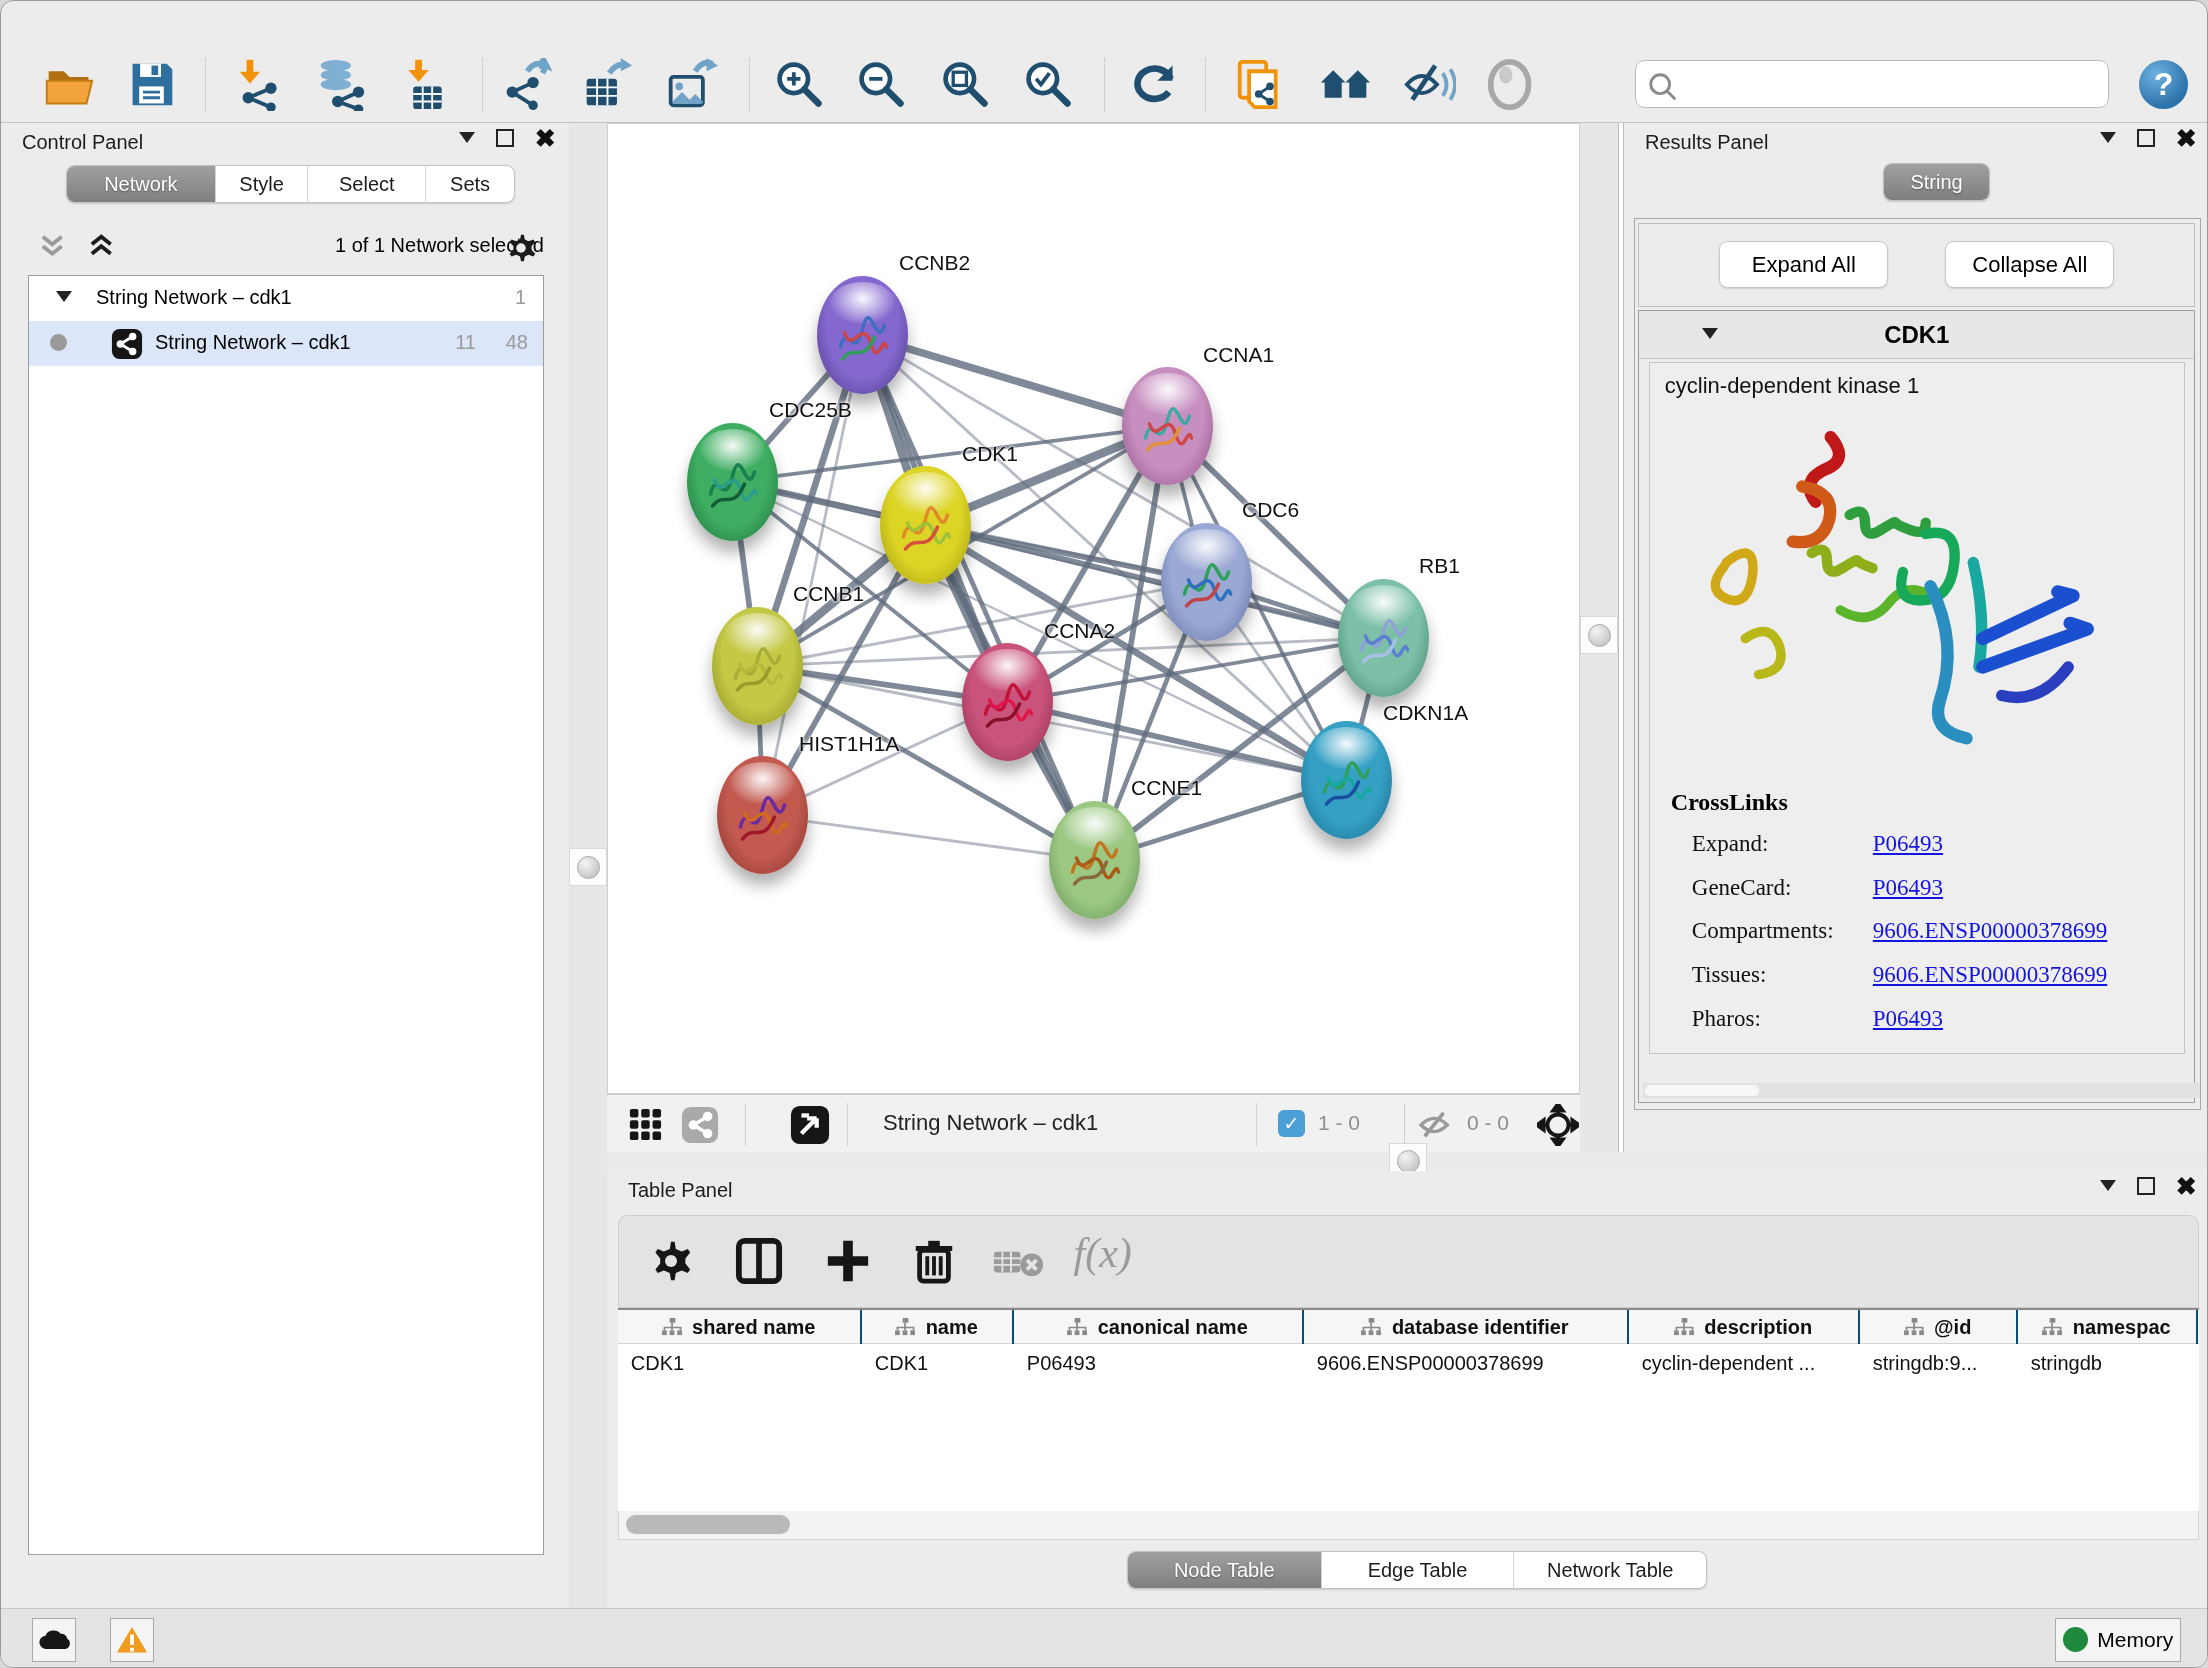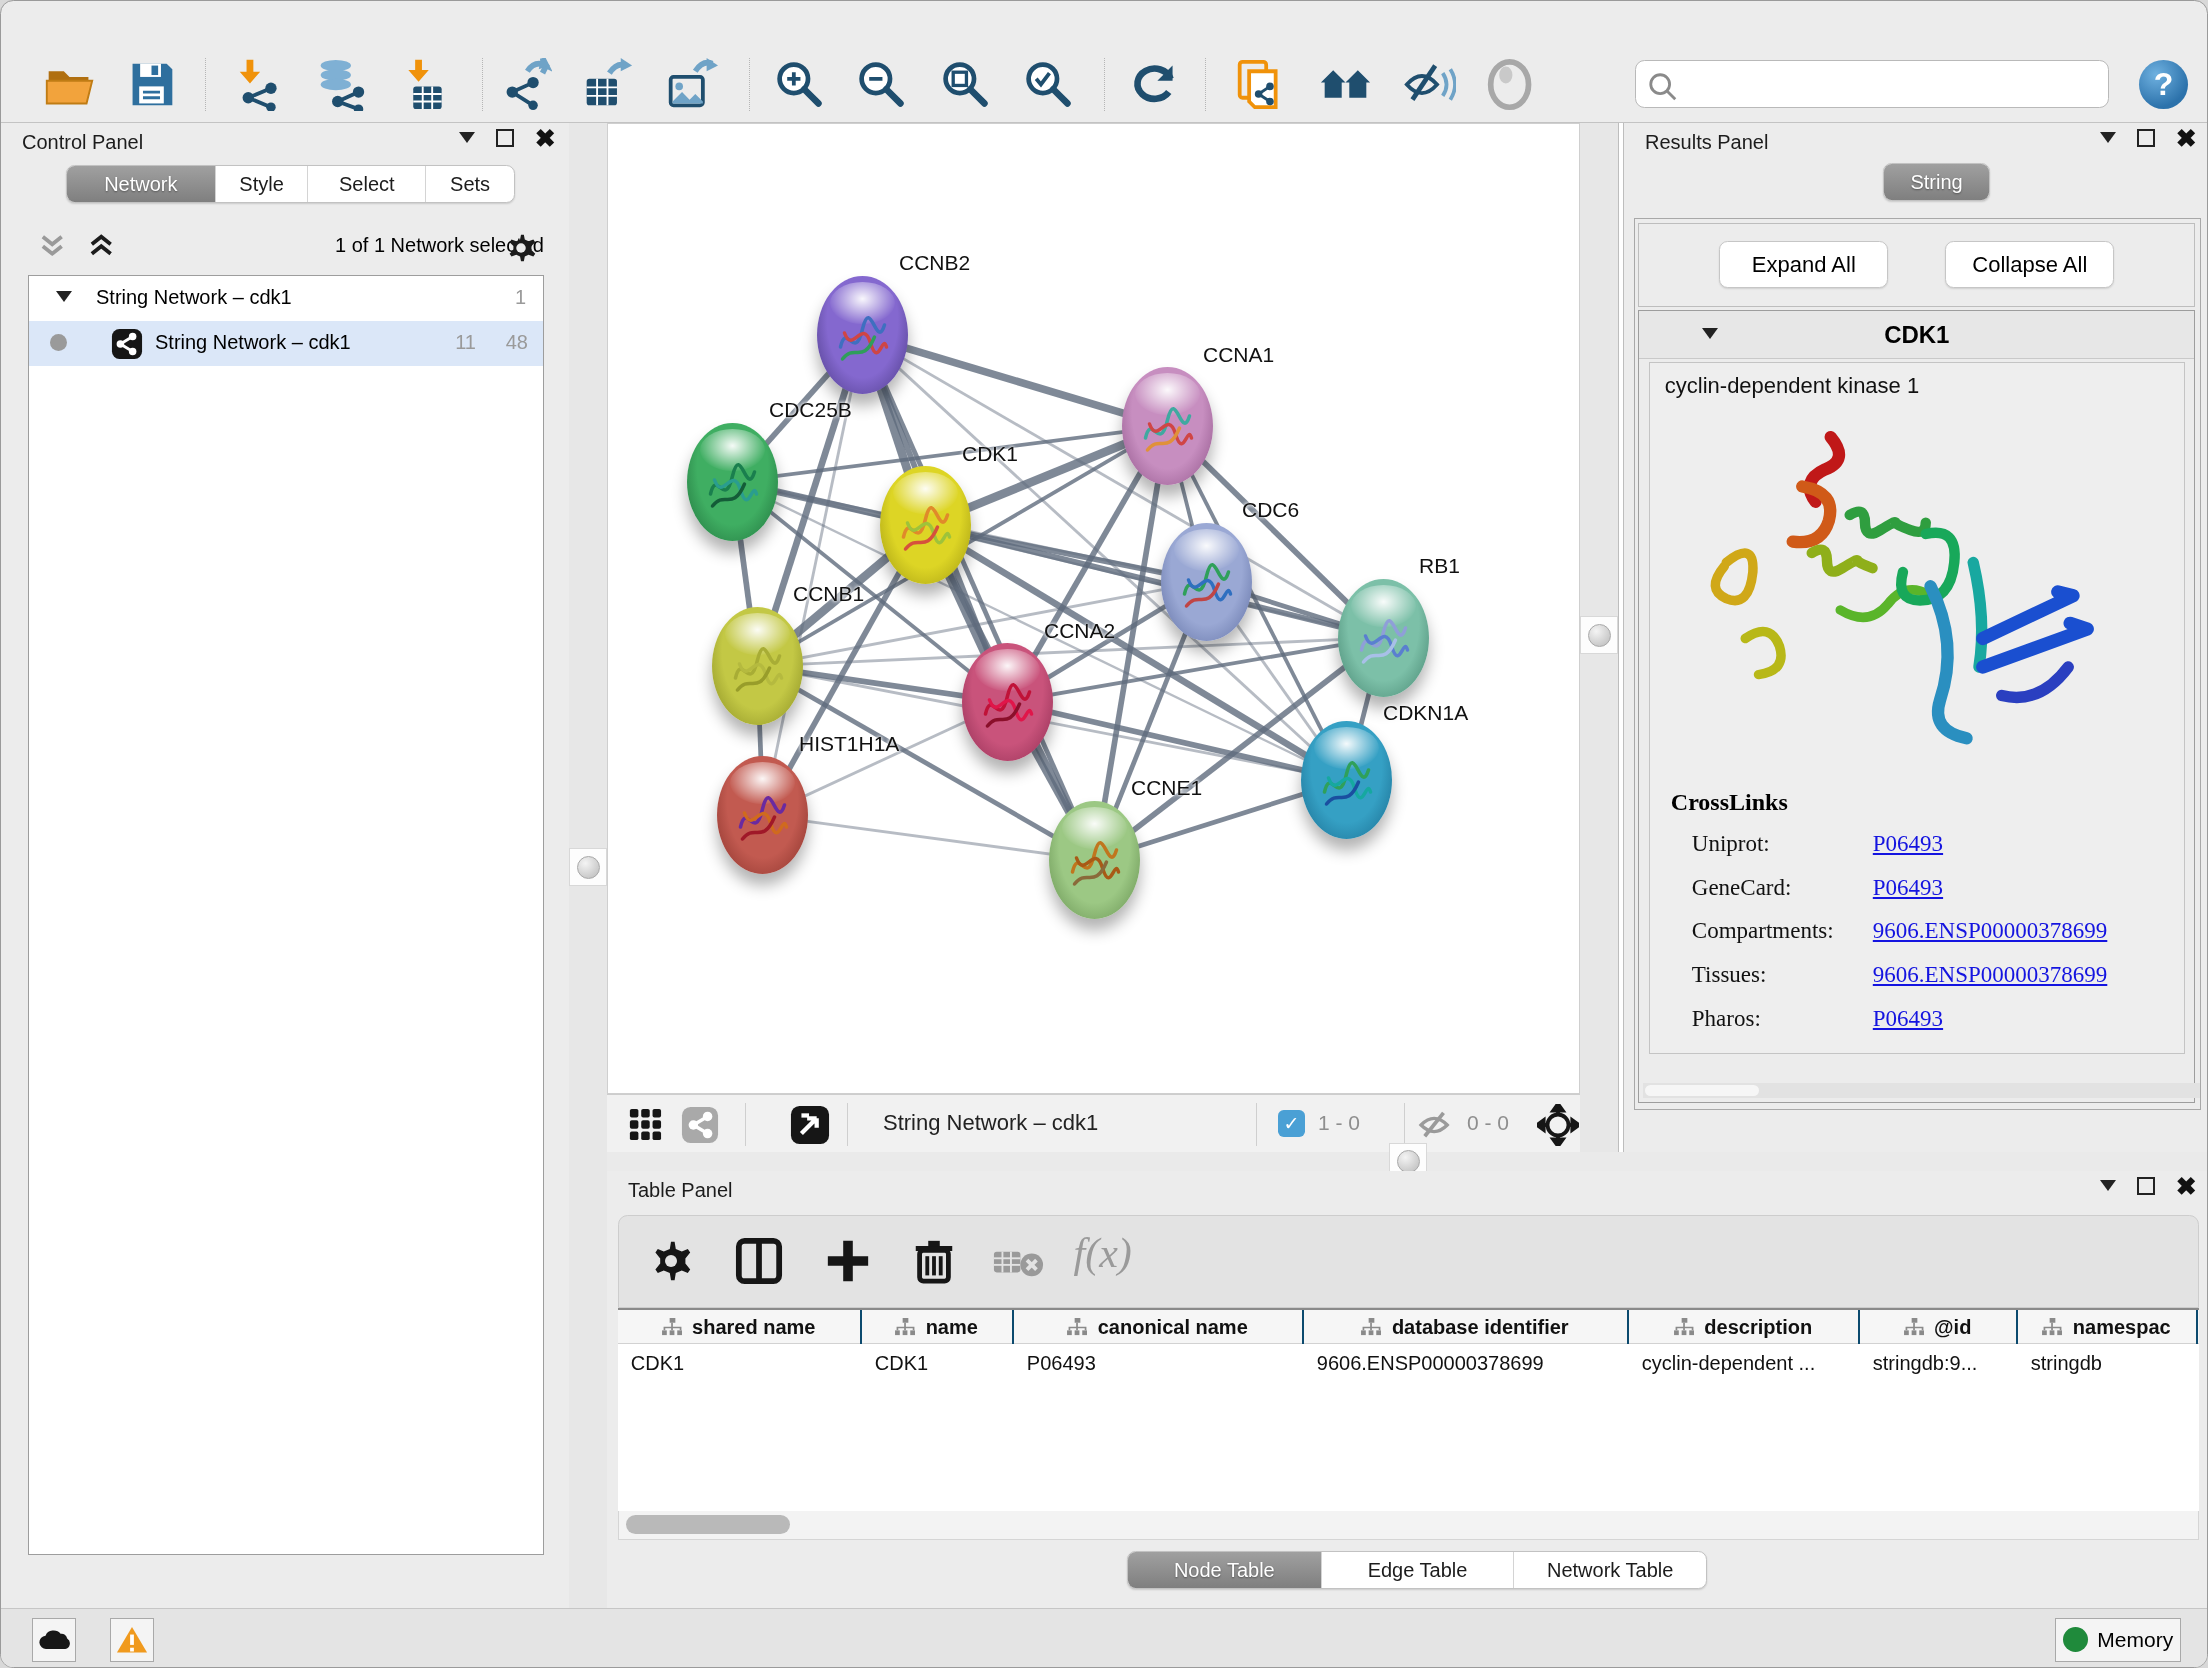--- a/index.html
+++ b/index.html
@@ -640,21 +640,21 @@
               <path d="M160,200 q30,18 50,-6 q18,-24 44,-10" stroke="#5ab52a" stroke-width="10"></path>
               <path d="M250,120 q34,-8 30,30 q-4,40 -36,40 q-26,0 -18,-30" stroke="#18a85a" stroke-width="11"></path>
               <path d="M255,175 q30,60 10,120 q-10,32 28,40" stroke="#2a8fc0" stroke-width="13"></path>
               <path d="M300,150 q14,60 6,110" stroke="#18a8a0" stroke-width="12"></path>
               <path d="M310,230 l95,-45 M405,185 l-16,-4 M310,260 l110,-40 M420,220 l-18,-6" stroke="#1a4fd0" stroke-width="14"></path>
               <path d="M330,290 q40,10 70,-30" stroke="#2a3fc0" stroke-width="12"></path>
             </g>
           </svg>
           <div id="crosslinks-title">CrossLinks</div>
           <div id="crosslinks-rows">
-              <div class="cl-row" style="top: 468px;"><span class="cl-label">Uniprot:</span><span class="cl-link">P06493</span></div>
+              <div class="cl-row" style="top: 468px;"><span class="cl-label">Expand:</span><span class="cl-link">P06493</span></div>
               <div class="cl-row" style="top: 512px;"><span class="cl-label">GeneCard:</span><span class="cl-link">P06493</span></div>
               <div class="cl-row" style="top: 555px;"><span class="cl-label">Compartments:</span><span class="cl-link">9606.ENSP00000378699</span></div>
               <div class="cl-row" style="top: 599px;"><span class="cl-label">Tissues:</span><span class="cl-link">9606.ENSP00000378699</span></div>
               <div class="cl-row" style="top: 643px;"><span class="cl-label">Pharos:</span><span class="cl-link">P06493</span></div>
             </div>
         </div>
         <div id="rp-hscroll">
             <div class="thumb"></div>
           </div>
       </div>

